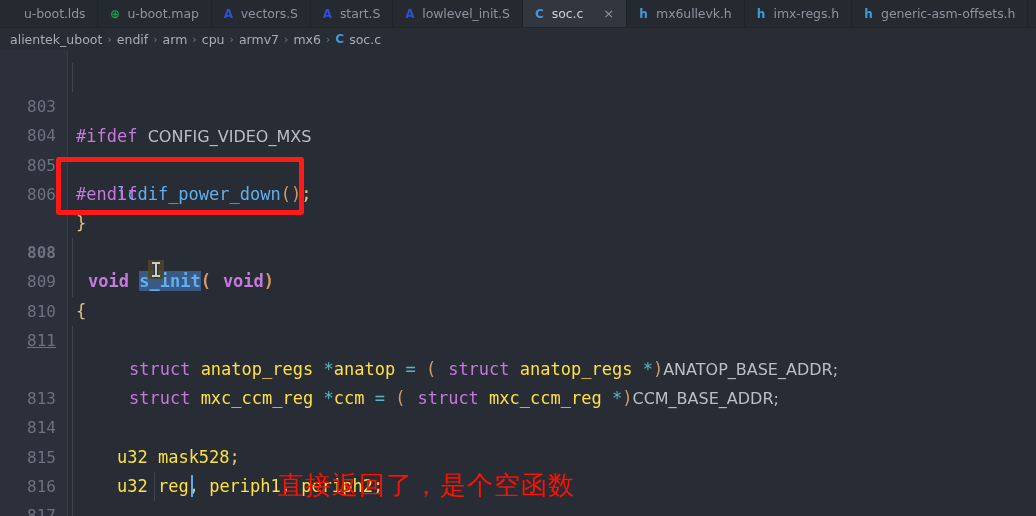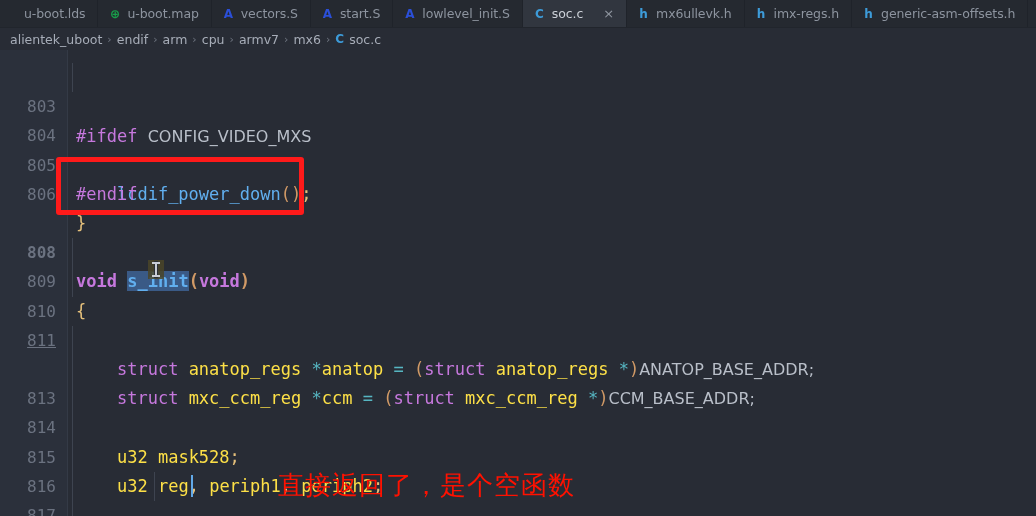--- a/index.html
+++ b/index.html
@@ -98,21 +98,21 @@
     position: absolute; left: 8px; right: 0;
     height: 29.2px; line-height: 29.2px;
     color: #aab1bd; font-size: 17px;
     white-space: pre;
   }
   
   .iguide {
     position: absolute; width: 1px; background: #3e4450; top: 0; height: 29.2px;
   }
   
-  .kw      { color: #c678dd; }
+  .kw      { color: #c678dd; margin-left: 12px; }
   .fn      { color: #61afef; }
   .punc    { color: #d19a66; }          
   .op      { color: #56b6c2; }
   .id      { color: #fde047; }
   .macro   { color: #b9bfc9; font-family: "DejaVu Sans", "Liberation Sans", sans-serif; font-size: 16px; }
   .pp      { color: #c678dd; }          
   .brace   { color: #e5c07b; }
   .star    { color: #56b6c2; }
   .sel     { background: #3a5a86; color: inherit; }
 

